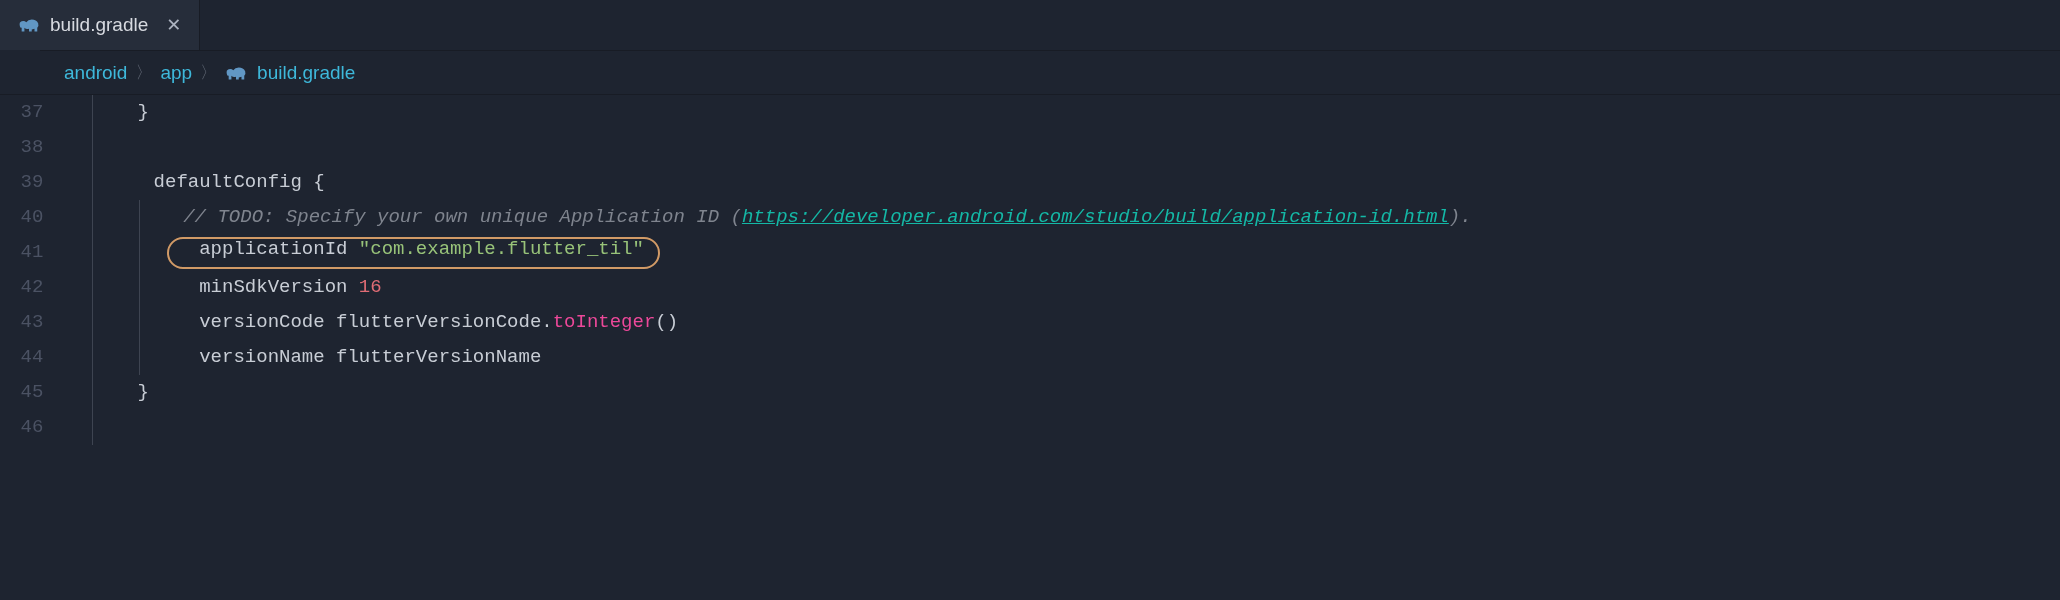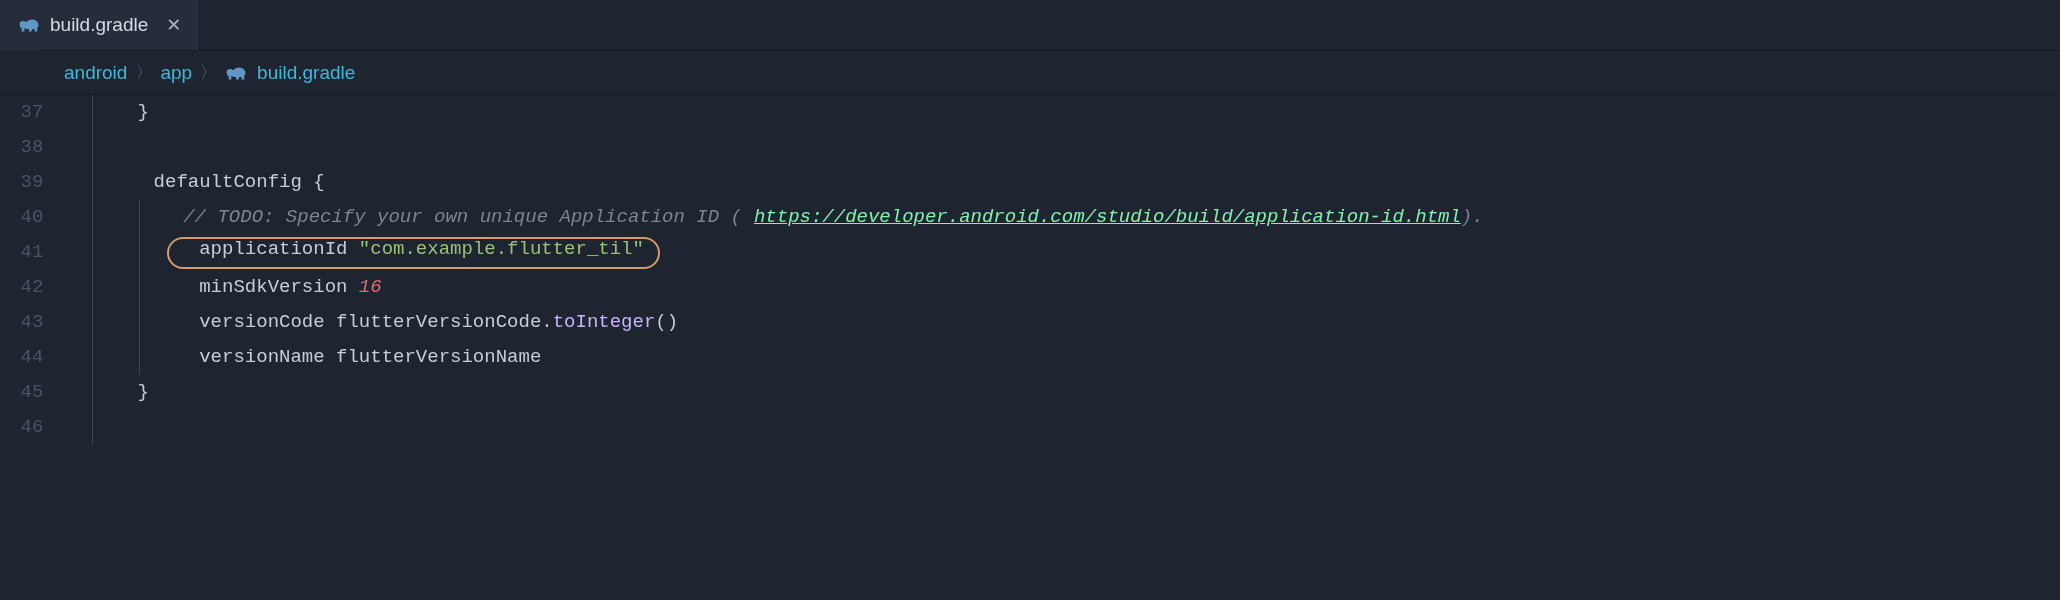--- a/index.html
+++ b/index.html
@@ -124,24 +124,24 @@
       width: 1px;
       height: 35px;
       background: #3e4451;
       vertical-align: top;
       position: absolute;
     }
     
     .kw { color: #c8cdd5; margin-left: 16px; }
     .brace { color: #c8cdd5; }
     .comment { color: #7f848e; font-style: italic; }
-    .comment-link { color: #86efac; text-decoration: underline; margin-left: 12px; }
+    .comment-link { color: #14b8a6; text-decoration: underline; }
     .string { color: #98c379; }
-    .number { color: #e06c75; font-style: italic; }
-    .method { color: #c4b5fd; }
+    .number { color: #e06c75; }
+    .method { color: #ec4899; }
     .ident { color: #c8cdd5; }
     
     .highlight-box {
       border: 2px solid #d19a66;
       border-radius: 18px;
       padding: 0px 14px;
       display: inline-flex;
       align-items: flex-end;
       height: 32px;
       margin-left: -16px;

